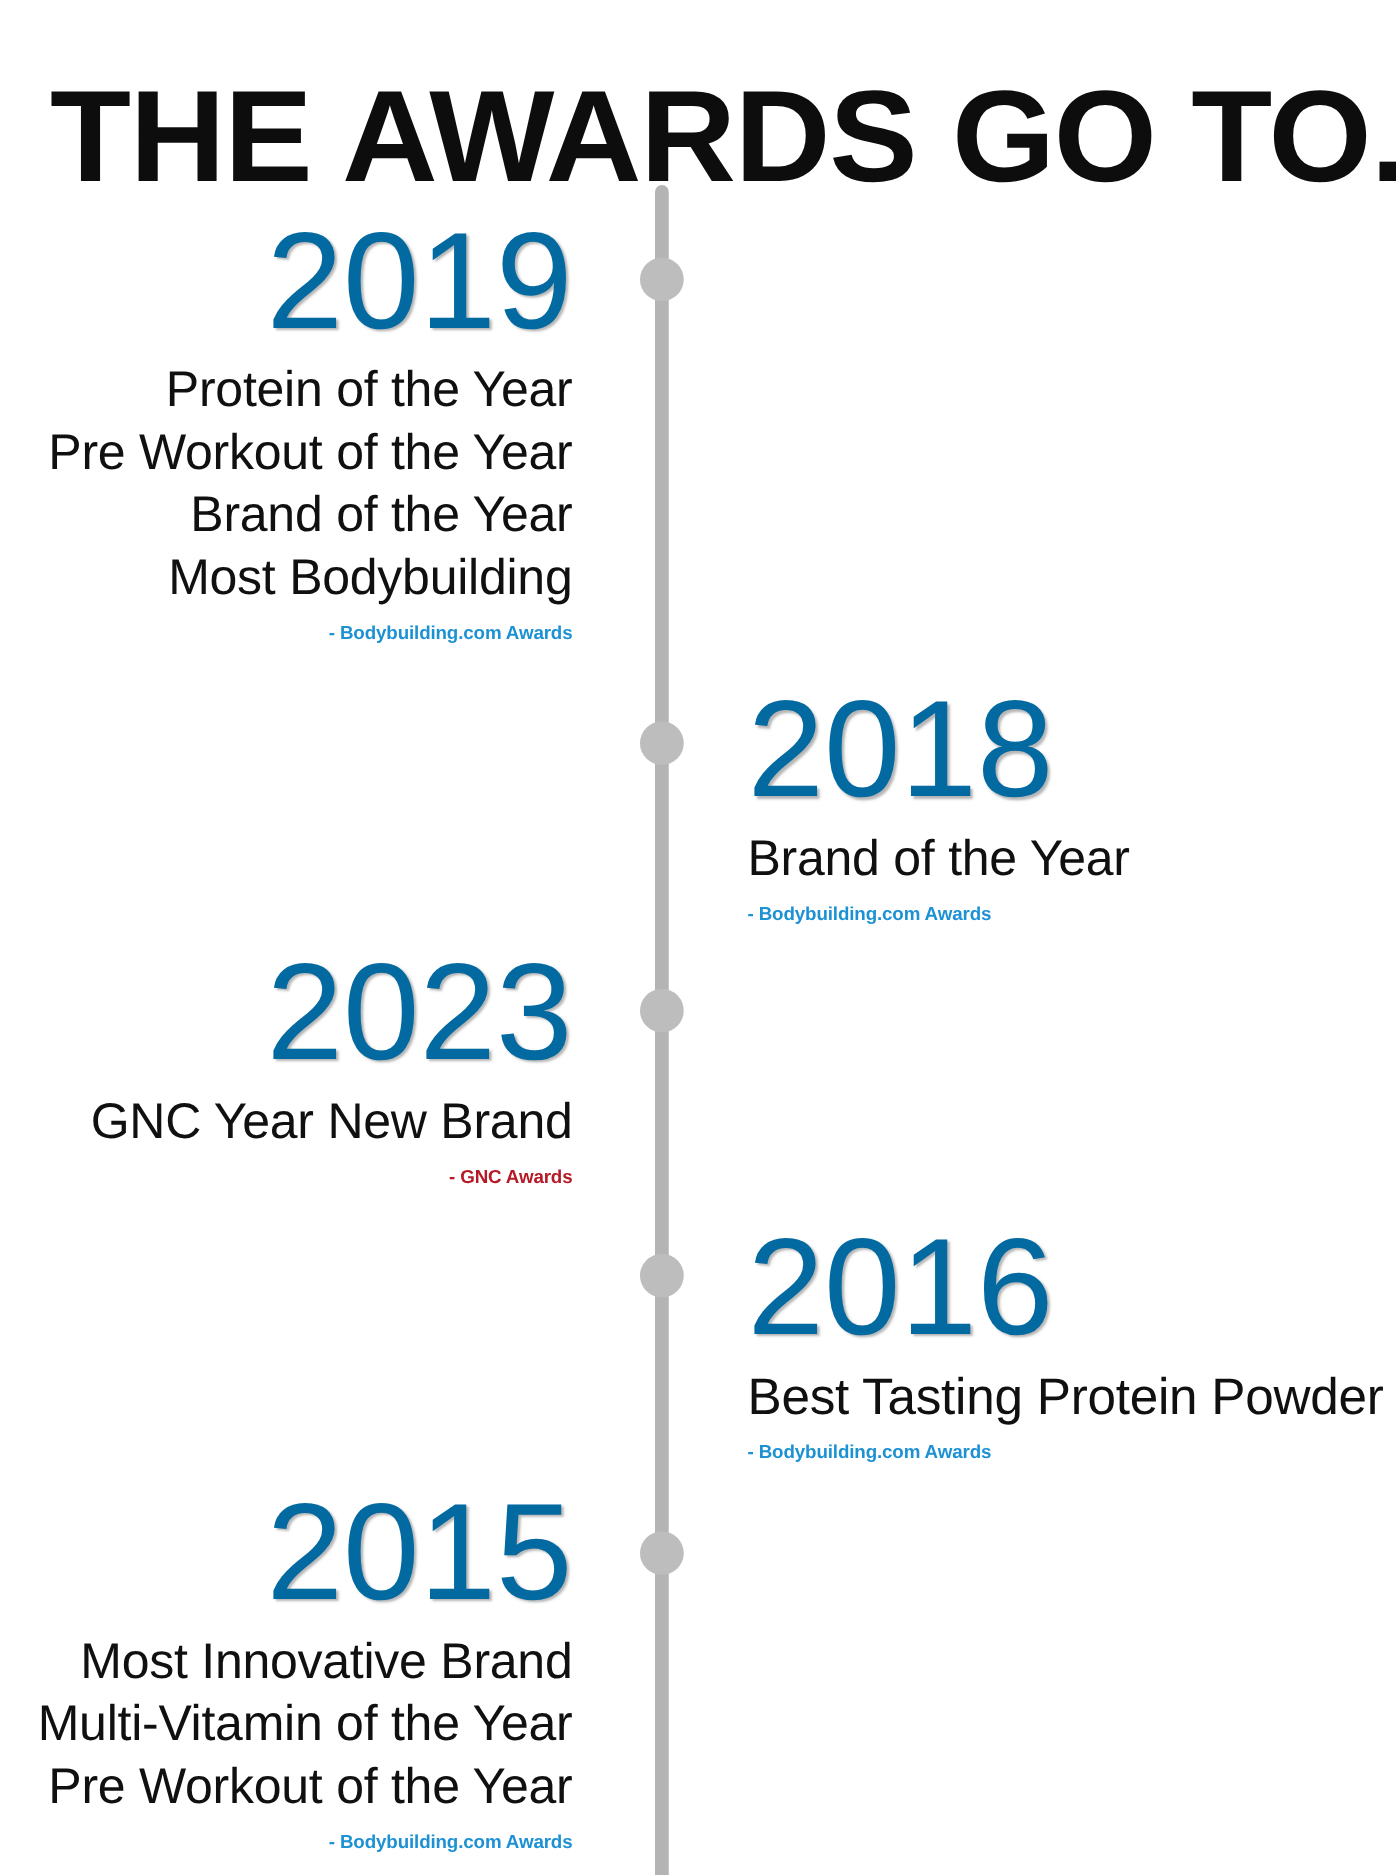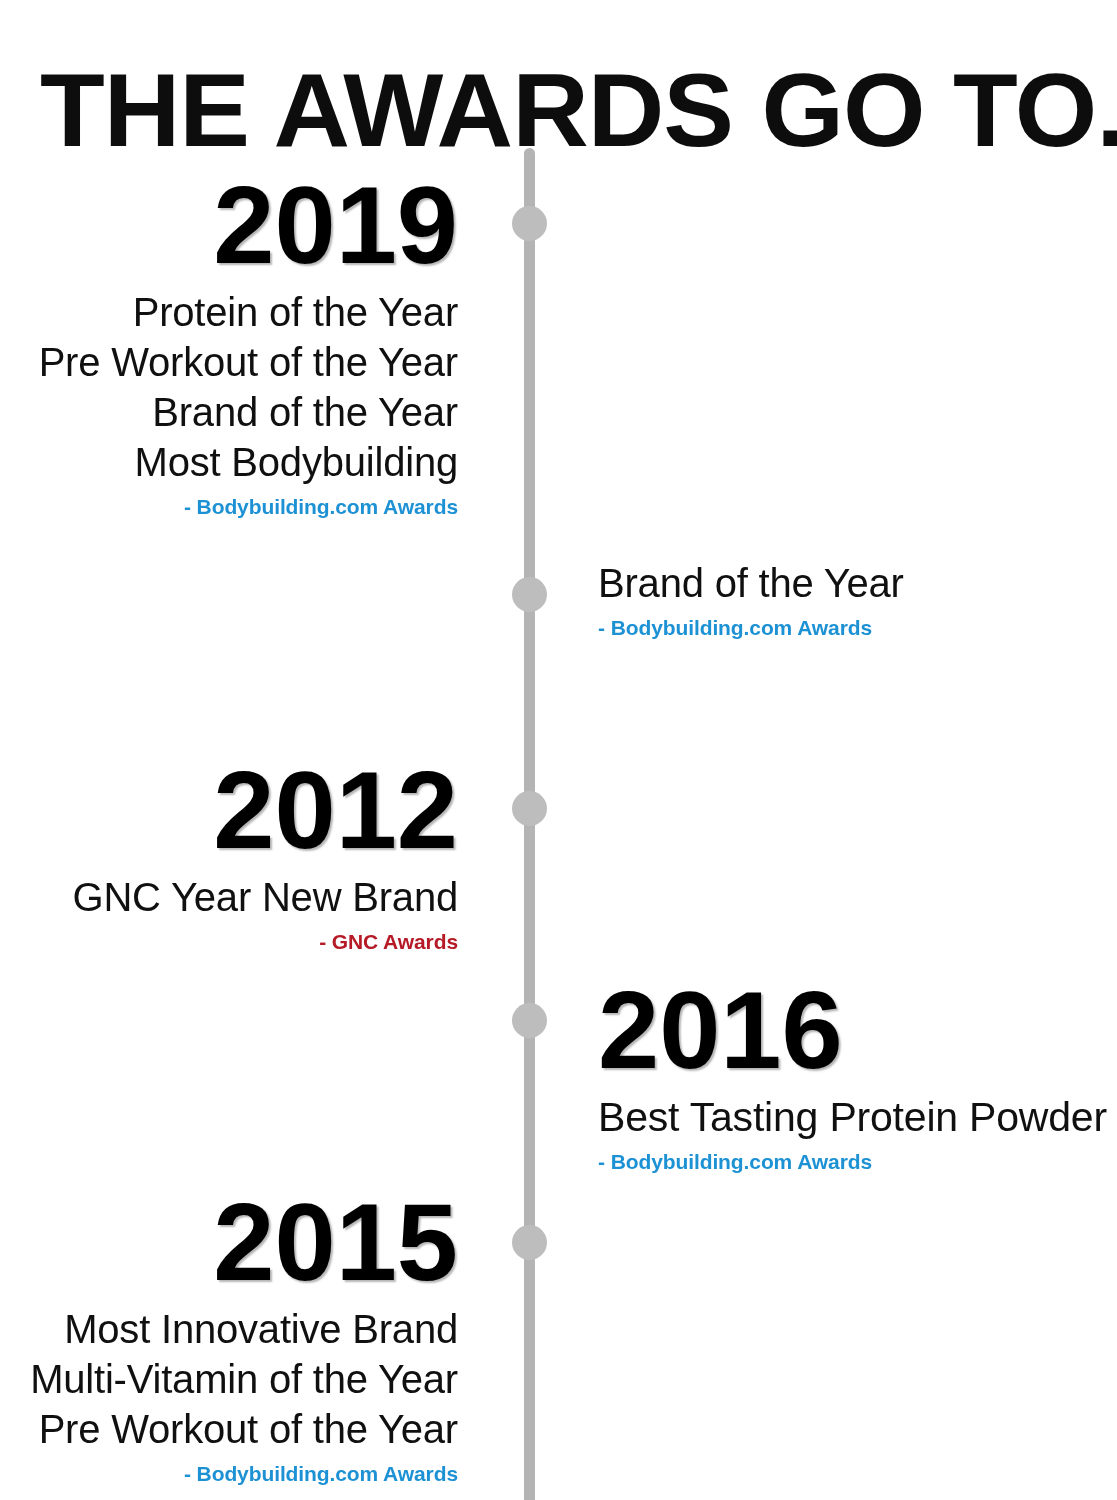--- a/index.html
+++ b/index.html
@@ -71,24 +71,24 @@
     right: 659px;          
     text-align: right;
   }
   .award-block.right {
     left: 598px;
     text-align: left;
   }
 
   .year {
     font-family: "Liberation Sans Narrow", "Liberation Sans", sans-serif;
-    font-weight: 700;
+    font-weight: 400;
     font-size: 110px;
     line-height: 104px;
-    color: #000000;
+    color: #0369a1;
     letter-spacing: 0px;
     text-shadow: 2px 2px 2px rgba(120,120,120,0.55);
     white-space: nowrap;
   }
 
   .awards-list {
     margin-top: 10px;
   }
   .award-line {
     font-family: "Liberation Sans Narrow", "Liberation Sans", sans-serif;
@@ -97,21 +97,21 @@
     line-height: 50px;
     color: #101010;
     white-space: nowrap;
     letter-spacing: -0.2px;
   }
 
   .source {
     margin-top: 6px;
     font-family: "Liberation Sans Narrow", "Liberation Sans", sans-serif;
     font-weight: 700;
-    font-size: 21px;
+    font-size: 15px;
     line-height: 28px;
     letter-spacing: -0.1px;
     white-space: nowrap;
   }
   .source.blue { color: #1c91d4; }
   .source.red  { color: #b51a26; }
 
   
   .blk-2019 { top: 173px; }
   .blk-2018 { top: 548px; }
@@ -141,28 +141,29 @@
     <div class="awards-list">
       <div class="award-line">Protein of the Year</div>
       <div class="award-line">Pre Workout of the Year</div>
       <div class="award-line">Brand of the Year</div>
       <div class="award-line">Most Bodybuilding</div>
     </div>
     <div class="source blue">- Bodybuilding.com Awards</div>
   </div>
 
   <div class="award-block right blk-2018">
+    <div class="year">2018</div>
     <div class="awards-list">
       <div class="award-line">Brand of the Year</div>
     </div>
     <div class="source blue">- Bodybuilding.com Awards</div>
   </div>
 
   <div class="award-block left blk-2017">
-    <div class="year">2012</div>
+    <div class="year">2023</div>
     <div class="awards-list">
       <div class="award-line">GNC Year New Brand</div>
     </div>
     <div class="source red">- GNC Awards</div>
   </div>
 
   <div class="award-block right blk-2016">
     <div class="year">2016</div>
     <div class="awards-list">
       <div class="award-line">Best Tasting Protein Powder</div>

